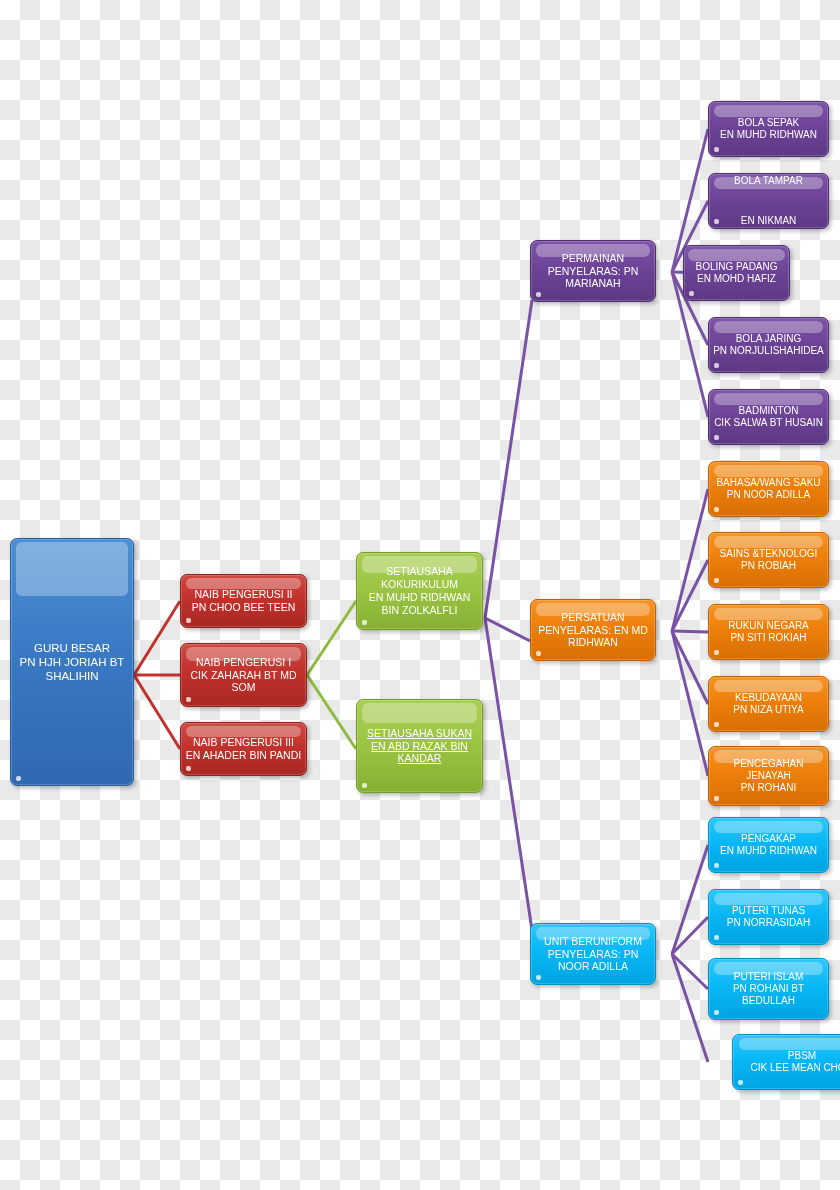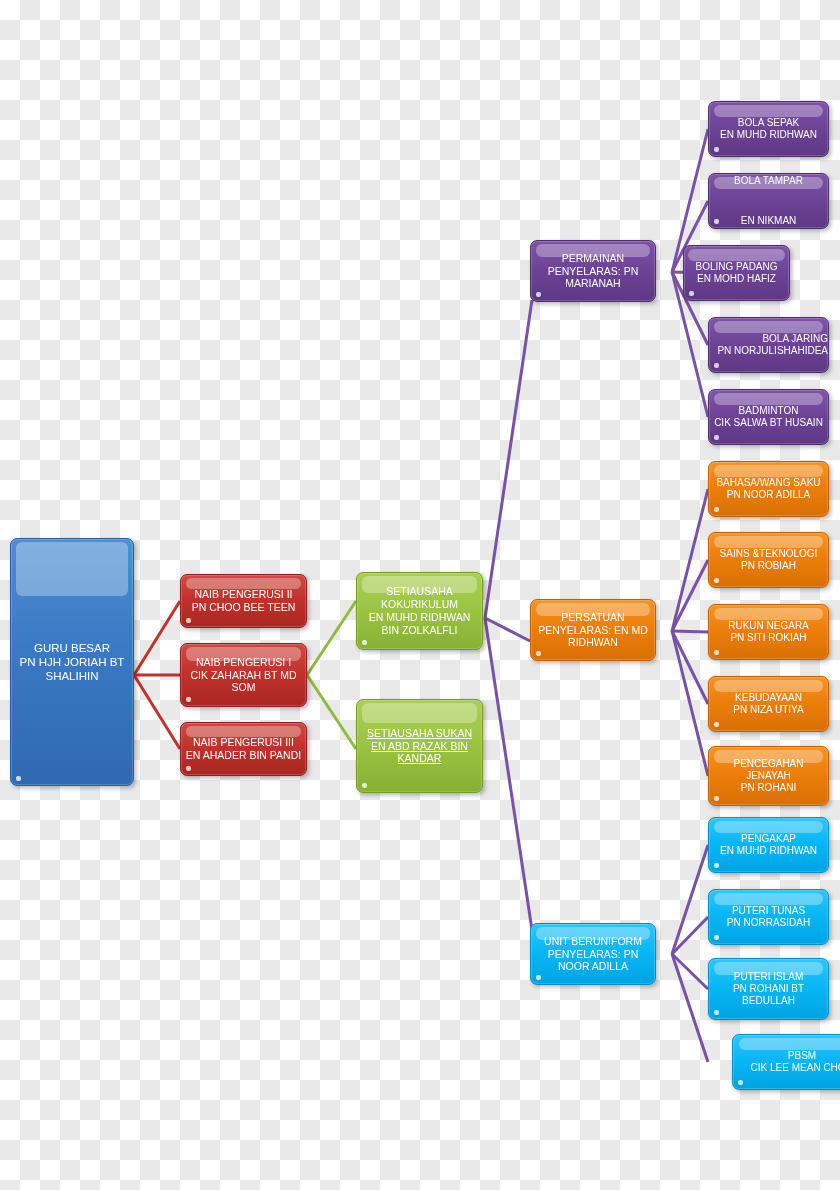--- a/index.html
+++ b/index.html
@@ -140,21 +140,21 @@
     <span class="ln">CIK ZAHARAH BT MD</span>
     <span class="ln">SOM</span>
     <span class="dot"></span>
   </div>
   <div class="node c-red" style="left:180px;top:722px;width:127px;height:54px;font-size:10.5px;">
     <span class="ln">NAIB PENGERUSI III</span>
     <span class="ln">EN AHADER BIN PANDI</span>
     <span class="dot"></span>
   </div>
 
-  <div class="node c-green" style="left:356px;top:572px;width:127px;height:78px;font-size:10.5px;">
+  <div class="node c-green" style="left:356px;top:552px;width:127px;height:78px;font-size:10.5px;">
     <span class="ln">SETIAUSAHA</span>
     <span class="ln">KOKURIKULUM</span>
     <span class="ln">EN MUHD RIDHWAN</span>
     <span class="ln">BIN ZOLKALFLI</span>
     <span class="dot"></span>
   </div>
   <div class="node c-green" style="left:356px;top:699px;width:127px;height:94px;font-size:10.5px;text-decoration:underline;">
     <span class="ln">SETIAUSAHA SUKAN</span>
     <span class="ln">EN ABD RAZAK BIN</span>
     <span class="ln">KANDAR</span>
@@ -188,21 +188,21 @@
   <div class="node c-purple" style="left:708px;top:173px;width:121px;height:56px;font-size:10px;gap:28px;">
     <span class="ln">BOLA TAMPAR</span>
     <span class="ln">EN NIKMAN</span>
     <span class="dot"></span>
   </div>
   <div class="node c-purple" style="left:683px;top:245px;width:107px;height:56px;font-size:10px;">
     <span class="ln">BOLING PADANG</span>
     <span class="ln">EN MOHD HAFIZ</span>
     <span class="dot"></span>
   </div>
-  <div class="node c-purple" style="left:708px;top:317px;width:121px;height:56px;font-size:10px;text-align:right;">
+  <div class="node c-purple" style="left:708px;top:317px;width:121px;height:56px;font-size:10px;">
     <span class="ln">BOLA JARING</span>
     <span class="ln">PN NORJULISHAHIDEA</span>
     <span class="dot"></span>
   </div>
   <div class="node c-purple" style="left:708px;top:389px;width:121px;height:56px;font-size:10px;">
     <span class="ln">BADMINTON</span>
     <span class="ln">CIK SALWA BT HUSAIN</span>
     <span class="dot"></span>
   </div>
 

